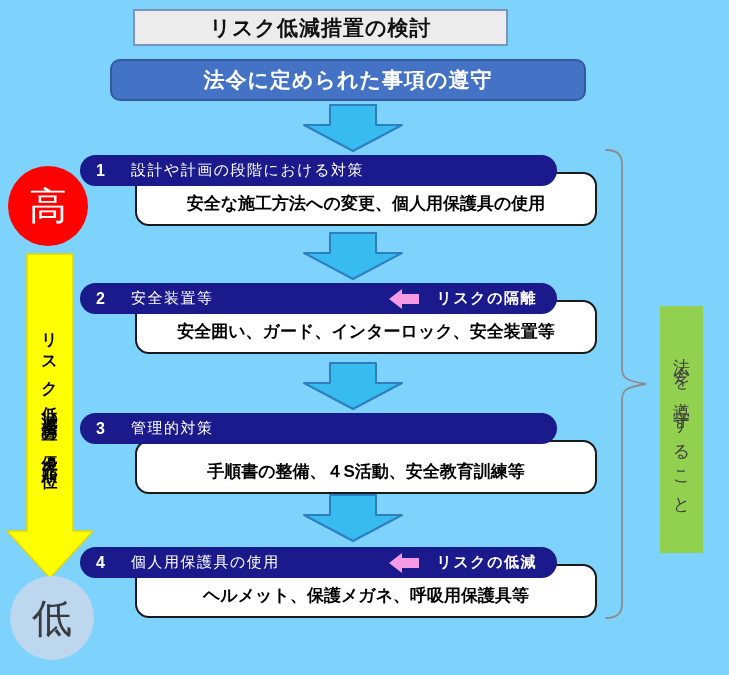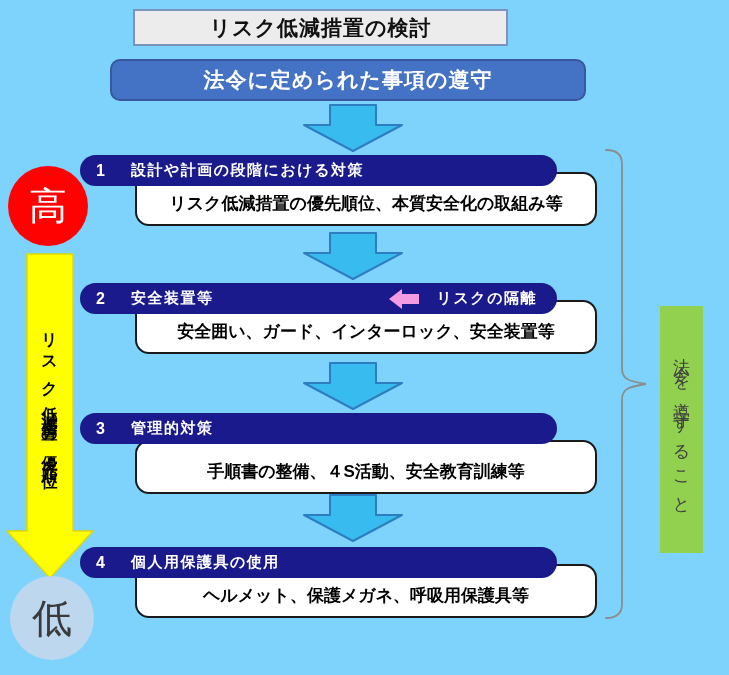--- a/index.html
+++ b/index.html
@@ -43,21 +43,21 @@
   .step-pill {
     left: 80px; width: 477px; height: 31px;
     background: #1a1a8c;
     border-radius: 16px;
     display: flex; align-items: center;
     padding: 0 20px 0 16px;
     color: #ffffff;
     z-index: 3;
   }
   .step-number { font-size: 16px; font-weight: 700; margin-right: 26px; }
-  .step-title  { font-size: 15px; font-weight: 700; letter-spacing: 1.5px; }
+  .step-title  { font-size: 15px; font-weight: 400; letter-spacing: 1.5px; }
   .pill-right  { margin-left: auto; display: flex; align-items: center; gap: 18px; }
   .risk-label  { font-size: 15px; font-weight: 700; letter-spacing: 1.5px; }
 
   .detail-box {
     left: 135px; width: 462px; height: 54px;
     background: #ffffff;
     border: 2px solid #1a1a1a;
     border-radius: 14px;
     display: flex; align-items: flex-end; justify-content: center;
     padding-bottom: 9px;
@@ -120,21 +120,21 @@
     <polygon points="27,1 73,1 73,21 99,21 50,47 1,21 27,21" fill="#38bbee" stroke="#2d7dc0" stroke-width="2" stroke-linejoin="round"></polygon>
   </svg>
   <svg class="abs flow-arrow" style="top:494px" width="100" height="48" viewBox="0 0 100 48">
     <polygon points="27,1 73,1 73,21 99,21 50,47 1,21 27,21" fill="#38bbee" stroke="#2d7dc0" stroke-width="2" stroke-linejoin="round"></polygon>
   </svg>
 
   <div class="abs step-pill" style="top:155px">
     <span class="step-number">1</span>
     <span class="step-title">設計や計画の段階における対策</span>
   </div>
-  <div class="abs detail-box" style="top:172px">リスク低減措置の優先順位、本質安全化の取組み等</div>
+  <div class="abs detail-box" style="top:172px">安全な施工方法への変更、個人用保護具の使用</div>
 
   <div class="abs step-pill" style="top:283px">
     <span class="step-number">2</span>
     <span class="step-title">安全装置等</span>
     <span class="pill-right">
       <svg width="30" height="20" viewBox="0 0 30 20">
         <polygon points="0,10 13,0 13,5 30,5 30,15 13,15 13,20" fill="#f49be4"></polygon>
       </svg>
       <span class="risk-label">リスクの隔離</span>
     </span>
@@ -143,20 +143,26 @@
 
   <div class="abs step-pill" style="top:413px">
     <span class="step-number">3</span>
     <span class="step-title">管理的対策</span>
   </div>
   <div class="abs detail-box" style="top:440px">手順書の整備、４S活動、安全教育訓練等</div>
 
   <div class="abs step-pill" style="top:547px">
     <span class="step-number">4</span>
     <span class="step-title">個人用保護具の使用</span>
+    <span class="pill-right">
+      <svg width="30" height="20" viewBox="0 0 30 20">
+        <polygon points="0,10 13,0 13,5 30,5 30,15 13,15 13,20" fill="#f49be4"></polygon>
+      </svg>
+      <span class="risk-label">リスクの低減</span>
+    </span>
   </div>
   <div class="abs detail-box" style="top:564px">ヘルメット、保護メガネ、呼吸用保護具等</div>
 
   <div class="abs high-circle">高</div>
 
   <svg class="abs priority-arrow-svg" width="88" height="326" viewBox="0 0 88 326">
     <polygon points="21,1 67,1 67,278 87,278 44,325 1,278 21,278" fill="#ffff00" stroke="#e0d800" stroke-width="1.5" stroke-linejoin="round"></polygon>
   </svg>
   <div class="abs priority-text">リスク低減措置の優先順位</div>
 

